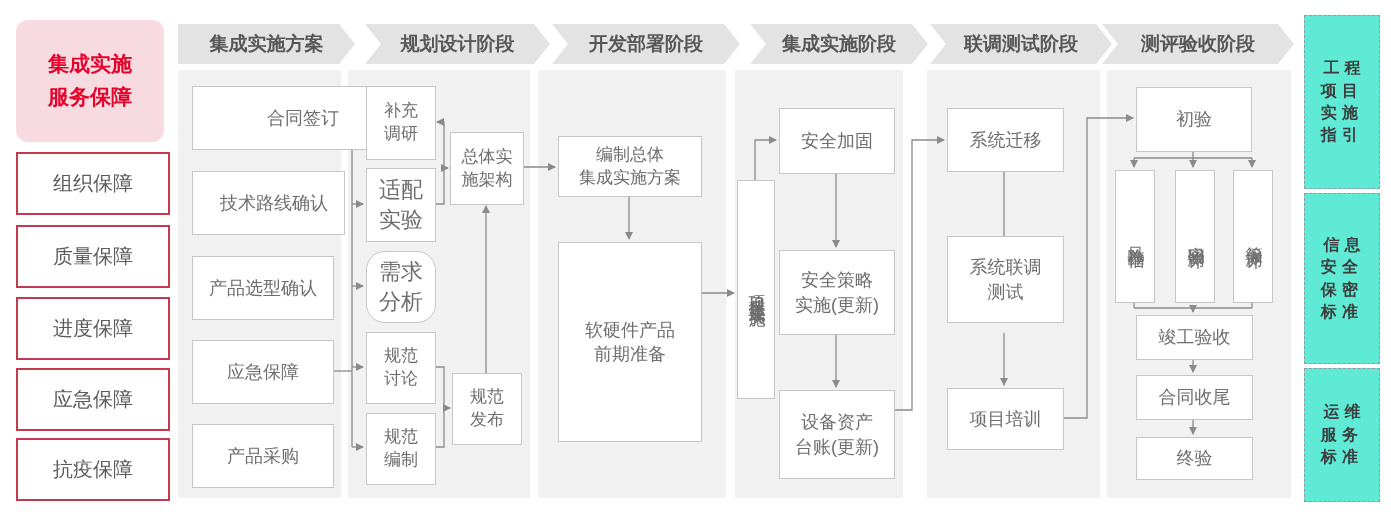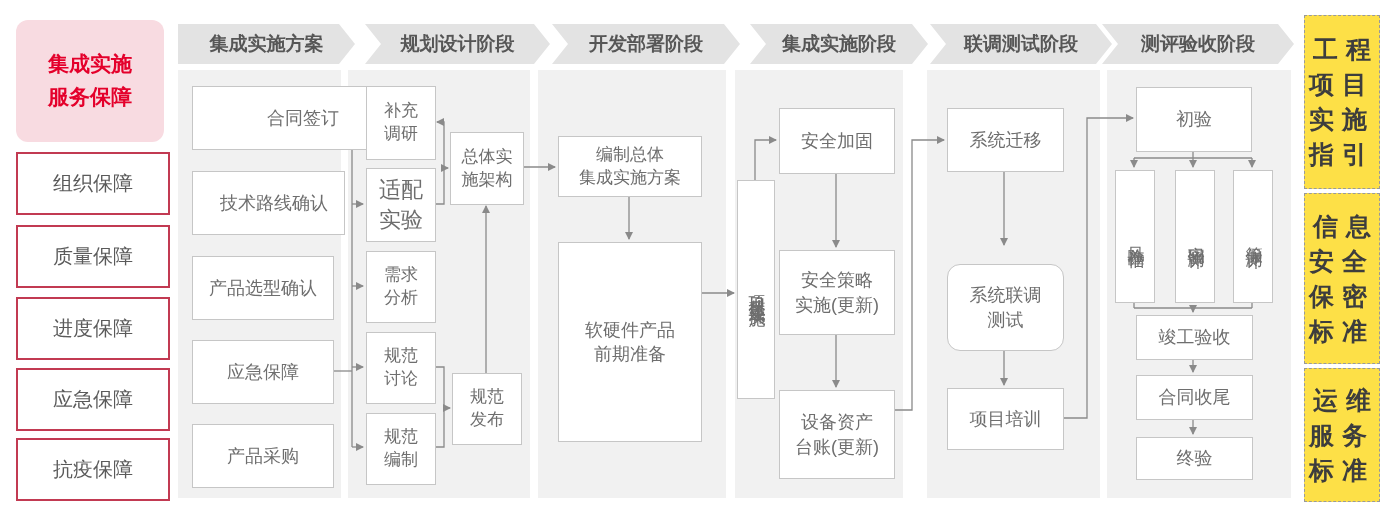--- a/index.html
+++ b/index.html
@@ -43,23 +43,23 @@
     display:flex;align-items:center;justify-content:center;text-align:center;
     color:#6e6e6e;font-size:18px;line-height:1.35;white-space:pre-line;
   }
   .flow-node.vertical{
     writing-mode:vertical-rl;text-orientation:upright;letter-spacing:2px;white-space:normal;
   }
 
   
   .ref-box{
     position:absolute;left:1304px;width:74px;
-    background:#fde047;border:1.5px dashed #9a9a9a;
+    background:#5eead4;border:1.5px dashed #9a9a9a;
     display:flex;align-items:center;justify-content:center;text-align:center;
-    color:#3d3d3d;font-weight:bold;font-size:25px;line-height:1.4;
+    color:#3d3d3d;font-weight:bold;font-size:16px;line-height:1.4;
     letter-spacing:0.32em;text-indent:0.32em;white-space:pre-line;
   }
 </style>
 </head>
 <body>
 
 <div class="canvas">
 
   <div class="side-title">集成实施
 服务保障</div>
@@ -127,42 +127,42 @@
   <div id="node-layer">
       <div class="flow-node" style="left: 192px; top: 86px; width: 140px; height: 62px; padding-left: 40px;">合同签订</div>
       <div class="flow-node" style="left: 192px; top: 171px; width: 140px; height: 62px; padding-left: 11px;">技术路线确认</div>
       <div class="flow-node" style="left: 192px; top: 256px; width: 140px; height: 62px;">产品选型确认</div>
       <div class="flow-node" style="left: 192px; top: 340px; width: 140px; height: 62px;">应急保障</div>
       <div class="flow-node" style="left: 192px; top: 424px; width: 140px; height: 62px;">产品采购</div>
       <div class="flow-node" style="left: 366px; top: 86px; width: 68px; height: 72px; font-size: 17px;">补充
 调研</div>
       <div class="flow-node" style="left: 366px; top: 168px; width: 68px; height: 72px; font-size: 22px;">适配
 实验</div>
-      <div class="flow-node" style="left: 366px; top: 251px; width: 68px; height: 70px; font-size: 17px;">需求
+      <div class="flow-node" style="left: 366px; top: 251px; width: 68px; height: 70px; font-size: 22px; border-radius: 19px;">需求
 分析</div>
       <div class="flow-node" style="left: 366px; top: 332px; width: 68px; height: 70px; font-size: 17px;">规范
 讨论</div>
       <div class="flow-node" style="left: 366px; top: 413px; width: 68px; height: 70px; font-size: 17px;">规范
 编制</div>
       <div class="flow-node" style="left: 450px; top: 132px; width: 72px; height: 71px; font-size: 17px;">总体实
 施架构</div>
       <div class="flow-node" style="left: 452px; top: 373px; width: 68px; height: 70px; font-size: 17px;">规范
 发布</div>
       <div class="flow-node" style="left: 558px; top: 136px; width: 142px; height: 59px; font-size: 17px;">编制总体
 集成实施方案</div>
       <div class="flow-node" style="left: 558px; top: 242px; width: 142px; height: 198px;">软硬件产品
 前期准备</div>
       <div class="flow-node vertical" style="left: 737px; top: 180px; width: 36px; height: 217px; font-size: 17px;">项目整体集成实施</div>
       <div class="flow-node" style="left: 779px; top: 108px; width: 114px; height: 64px;">安全加固</div>
       <div class="flow-node" style="left: 779px; top: 250px; width: 114px; height: 83px;">安全策略
 实施(更新)</div>
       <div class="flow-node" style="left: 779px; top: 390px; width: 114px; height: 87px;">设备资产
 台账(更新)</div>
       <div class="flow-node" style="left: 947px; top: 108px; width: 115px; height: 62px;">系统迁移</div>
-      <div class="flow-node" style="left: 947px; top: 264px; width: 115px; height: 85px; border-radius: 13px;">系统联调
+      <div class="flow-node" style="left: 947px; top: 236px; width: 115px; height: 85px;">系统联调
 测试</div>
       <div class="flow-node" style="left: 947px; top: 388px; width: 115px; height: 60px;">项目培训</div>
       <div class="flow-node" style="left: 1136px; top: 87px; width: 114px; height: 63px;">初验</div>
       <div class="flow-node vertical" style="left: 1115px; top: 170px; width: 38px; height: 131px; font-size: 17px;">风险评估</div>
       <div class="flow-node vertical" style="left: 1175px; top: 170px; width: 38px; height: 131px; font-size: 17px;">密码测评</div>
       <div class="flow-node vertical" style="left: 1233px; top: 170px; width: 38px; height: 131px; font-size: 17px;">等保测评</div>
       <div class="flow-node" style="left: 1136px; top: 315px; width: 115px; height: 43px;">竣工验收</div>
       <div class="flow-node" style="left: 1136px; top: 375px; width: 115px; height: 43px;">合同收尾</div>
       <div class="flow-node" style="left: 1136px; top: 437px; width: 115px; height: 41px;">终验</div>
     </div>

